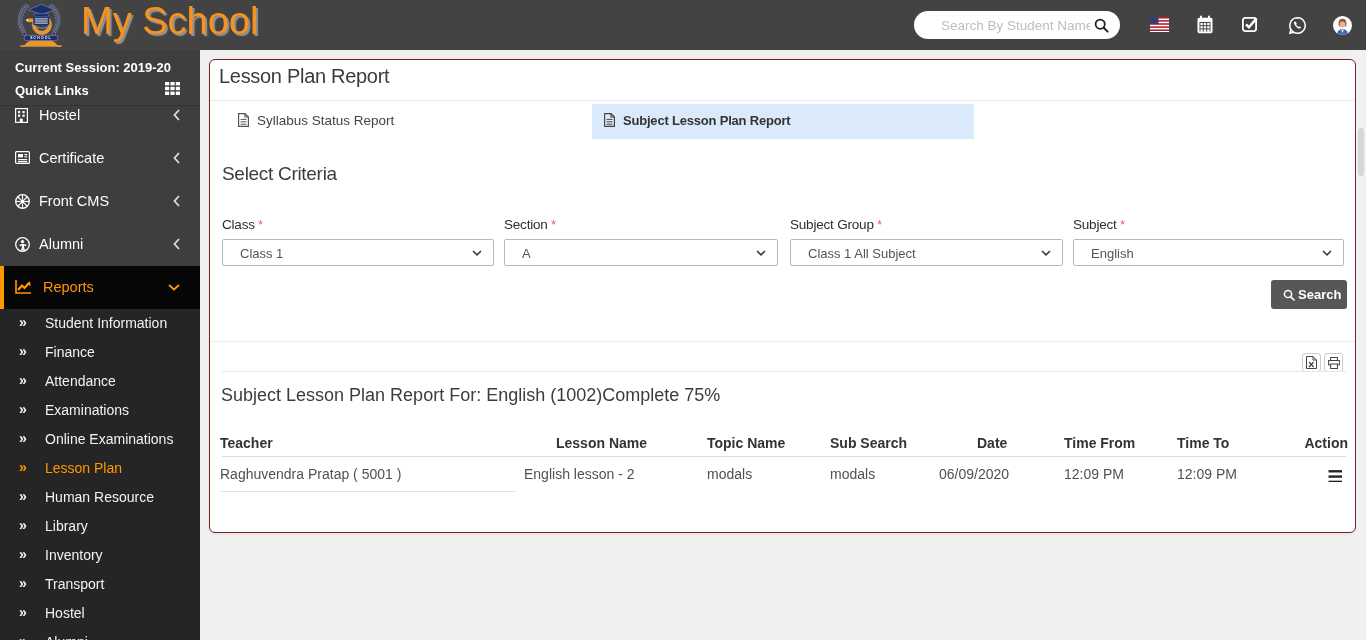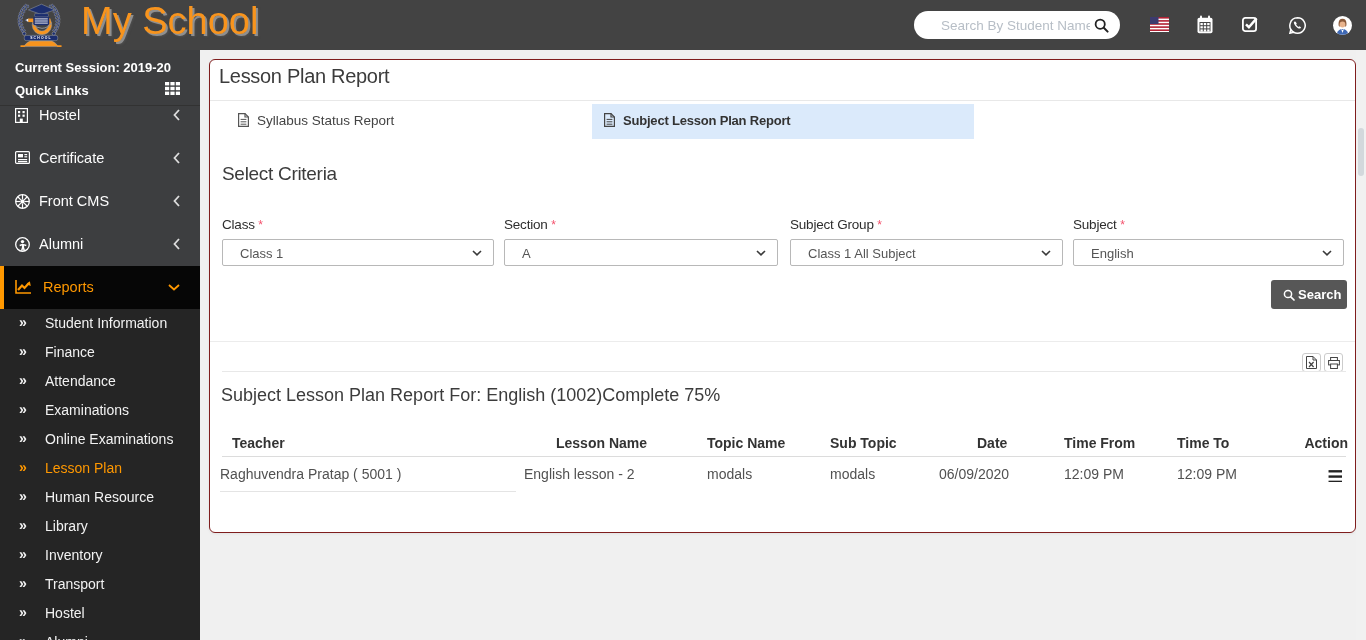--- a/index.html
+++ b/index.html
@@ -419,24 +419,24 @@
         <svg class="abs" style="left:3px; top:3px;" width="12" height="12" viewBox="0 0 12 12">
           <rect x="2.6" y="0.5" width="6.8" height="3" fill="none" stroke="#444" stroke-width="1"></rect>
           <rect x="0.6" y="3.5" width="10.8" height="4.4" fill="none" stroke="#444" stroke-width="1"></rect>
           <rect x="2.6" y="7" width="6.8" height="4.5" fill="#fff" stroke="#444" stroke-width="1"></rect>
         </svg>
       </div>
 
       <div id="tablehr"></div>
       <div class="h3">Subject Lesson Plan Report For: English (1002)Complete 75%</div>
 
-      <div class="th" style="left:22px;text-align:center;">Teacher</div>
+      <div class="th" style="left:10px;text-align:center;">Teacher</div>
       <div class="th" style="left:314px;margin-left:32px;">Lesson Name</div>
       <div class="th" style="left:497px;">Topic Name</div>
-      <div class="th" style="left:620px;">Sub Topic</div>
+      <div class="th" style="left:620px;">Sub Search</div>
       <div class="th" style="left:729px;padding-left:38px;">Date</div>
       <div class="th" style="left:854px;">Time From</div>
       <div class="th" style="left:967px;">Time To</div>
       <div class="th" style="right:7px;">Action</div>
       <div id="thbrd"></div>
 
       <div class="td" style="left:10px;">Raghuvendra Pratap ( 5001 )</div>
       <div class="td" style="left:314px;">English lesson - 2</div>
       <div class="td" style="left:497px;">modals</div>
       <div class="td" style="left:620px;">modals</div>

